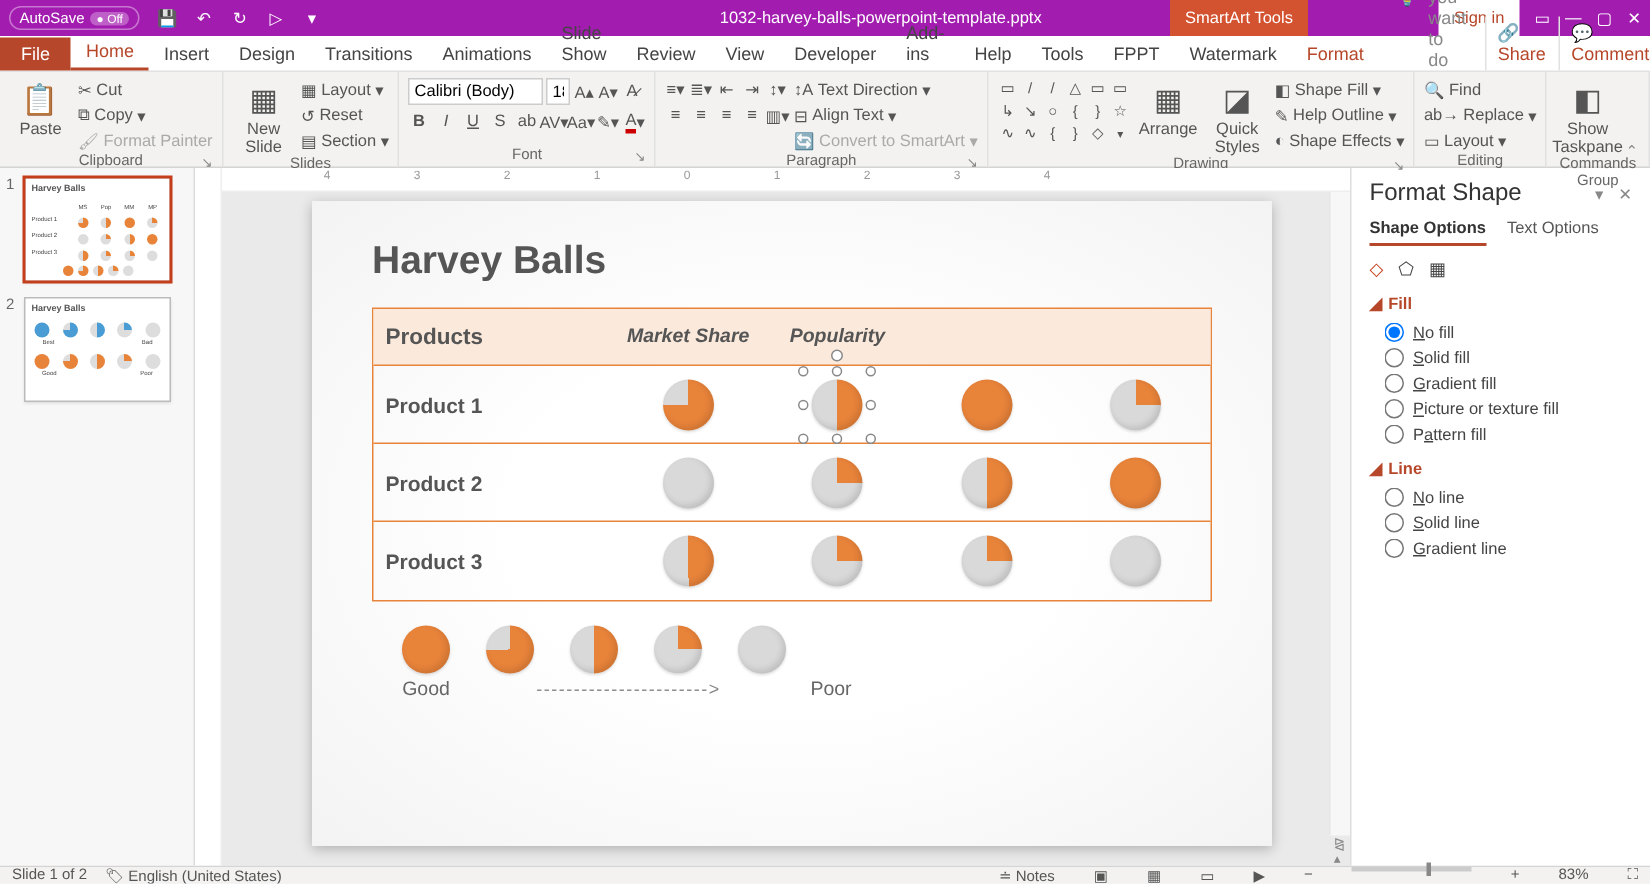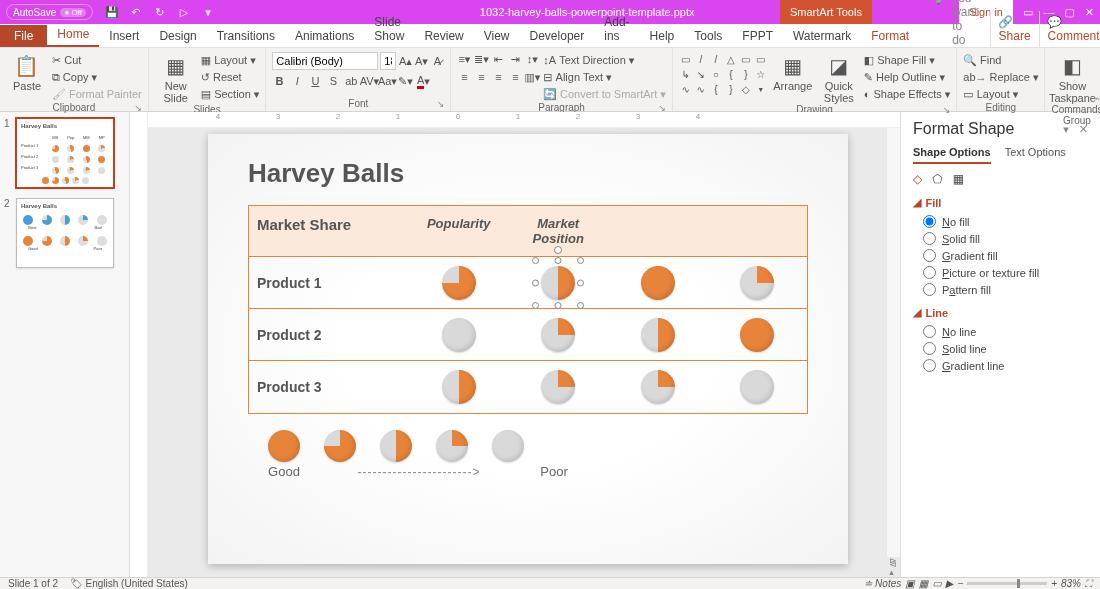--- a/index.html
+++ b/index.html
@@ -1,19 +1,19 @@
 <!DOCTYPE html>
 <html><head>
 <meta charset="utf-8">
 <style>
   * { box-sizing: border-box; margin: 0; padding: 0; font-family: "Segoe UI", Arial, sans-serif; }
   body { width: 1100px; height: 589px; overflow: hidden; background: #fff; font-size: 12px; color: #444; }
   
   
-  .titlebar { height: 24px; background: #d946ef; color: #fff; display: flex; align-items: center; font-size: 11px; }
+  .titlebar { height: 24px; background: #a21caf; color: #fff; display: flex; align-items: center; font-size: 11px; }
   .titlebar .left { display: flex; align-items: center; gap: 4px; padding: 0 6px; }
   .titlebar .autosave { display: flex; align-items: center; gap:4px; border:1px solid rgba(255,255,255,0.4); border-radius:8px; padding:0 6px; height:16px; font-size:10px;}
   .titlebar .qat { display:flex; gap:10px; margin-left:8px; }
   .titlebar .qat span { width:14px; text-align:center; cursor:pointer;}
   .titlebar .title { flex:1; text-align:center; }
   .titlebar .right { display:flex; align-items:center; gap:10px; padding:0 6px;}
   .titlebar .signin { background:#fff; color:#b7472a; padding:11px 10px; font-size:11px; }
   .titlebar .context { position:absolute; left:780px; top:0; height:24px; background:#d35230; padding:0 10px; display:flex; align-items:center; font-size:11px;}
   
   
@@ -108,21 +108,21 @@
   .pane .tabs2 .t.active { border-bottom:2px solid #b7472a; color:#333; font-weight:600;}
   .pane .icrow { display:flex; gap:10px; margin:6px 0 10px;}
   .pane .section { margin:8px 0;}
   .pane .shead { color:#b7472a; font-weight:bold; font-size:11px; cursor:pointer; display:flex; align-items:center; gap:4px;}
   .pane .opts { padding:6px 0 2px 10px; display:flex; flex-direction:column; gap:4px;}
   .pane .opts label { display:flex; align-items:center; gap:6px; font-size:11px; cursor:pointer;}
   .pane .opts input[type=radio]{ margin:0;}
   
   
   .status { height:12px; background:#f3f2f1; border-top:1px solid #d4d4d4; display:flex; align-items:center; font-size:10px; color:#555; padding:0 8px; gap:12px;}
-  .status .r { margin-left:auto; display:flex; align-items:center; gap:4px;font-style:italic;}
+  .status .r { margin-left:auto; display:flex; align-items:flex-start; gap:26px;}
   .status .r span{cursor:pointer;}
   .zoom-slider { width:80px; height:3px; background:#ccc; position:relative;}
   .zoom-slider::after{content:''; position:absolute; left:62%; top:-3px; width:3px; height:9px; background:#888;}
   
   u.accel { text-decoration:underline;}
 </style>
 </head>
 <body>
 
 <div class="titlebar">
@@ -200,21 +200,21 @@
         <div class="row">▦ <span>Layout</span> ▾</div>
         <div class="row">↺ <span>Reset</span></div>
         <div class="row">▤ <span>Section</span> ▾</div>
       </div>
     </div>
     <div class="label">Slides</div>
   </div>
   <div class="group">
     <div class="body" style="flex-direction:column;gap:4px;">
       <div class="fontbox">
-        <input style="width: 106px;" value="Calibri (Body)">
+        <input style="width: 90px;" value="Calibri (Body)">
         <input style="width: 16px;" value="18">
         <span class="mini">A▴</span>
         <span class="mini">A▾</span>
         <span class="mini">A̷</span>
       </div>
       <div style="display:flex;gap:4px;">
         <span class="mini">
             <b>B</b>
           </span>
         <span class="mini">
@@ -431,23 +431,23 @@
           <span>1</span>
           <span>2</span>
           <span>3</span>
           <span>4</span>
         </div>
     </div>
     <div class="slide">
       <h1>Harvey Balls</h1>
       <div class="ptable">
         <div class="hrow">
+          <div class="hcell">Products</div>
           <div class="hcell">Market Share</div>
           <div class="hcell">Popularity</div>
-          <div class="hcell">Market Position</div>
         </div>
         <div id="table-body">
             <div class="drow">
               <div class="dcell">Product 1</div>
               <div class="dcell">
                 <div class="ball q75"></div>
               </div>
               <div class="dcell">
                 <div class="ball q50" style="position: relative;">
                   <div class="sel-handles">

